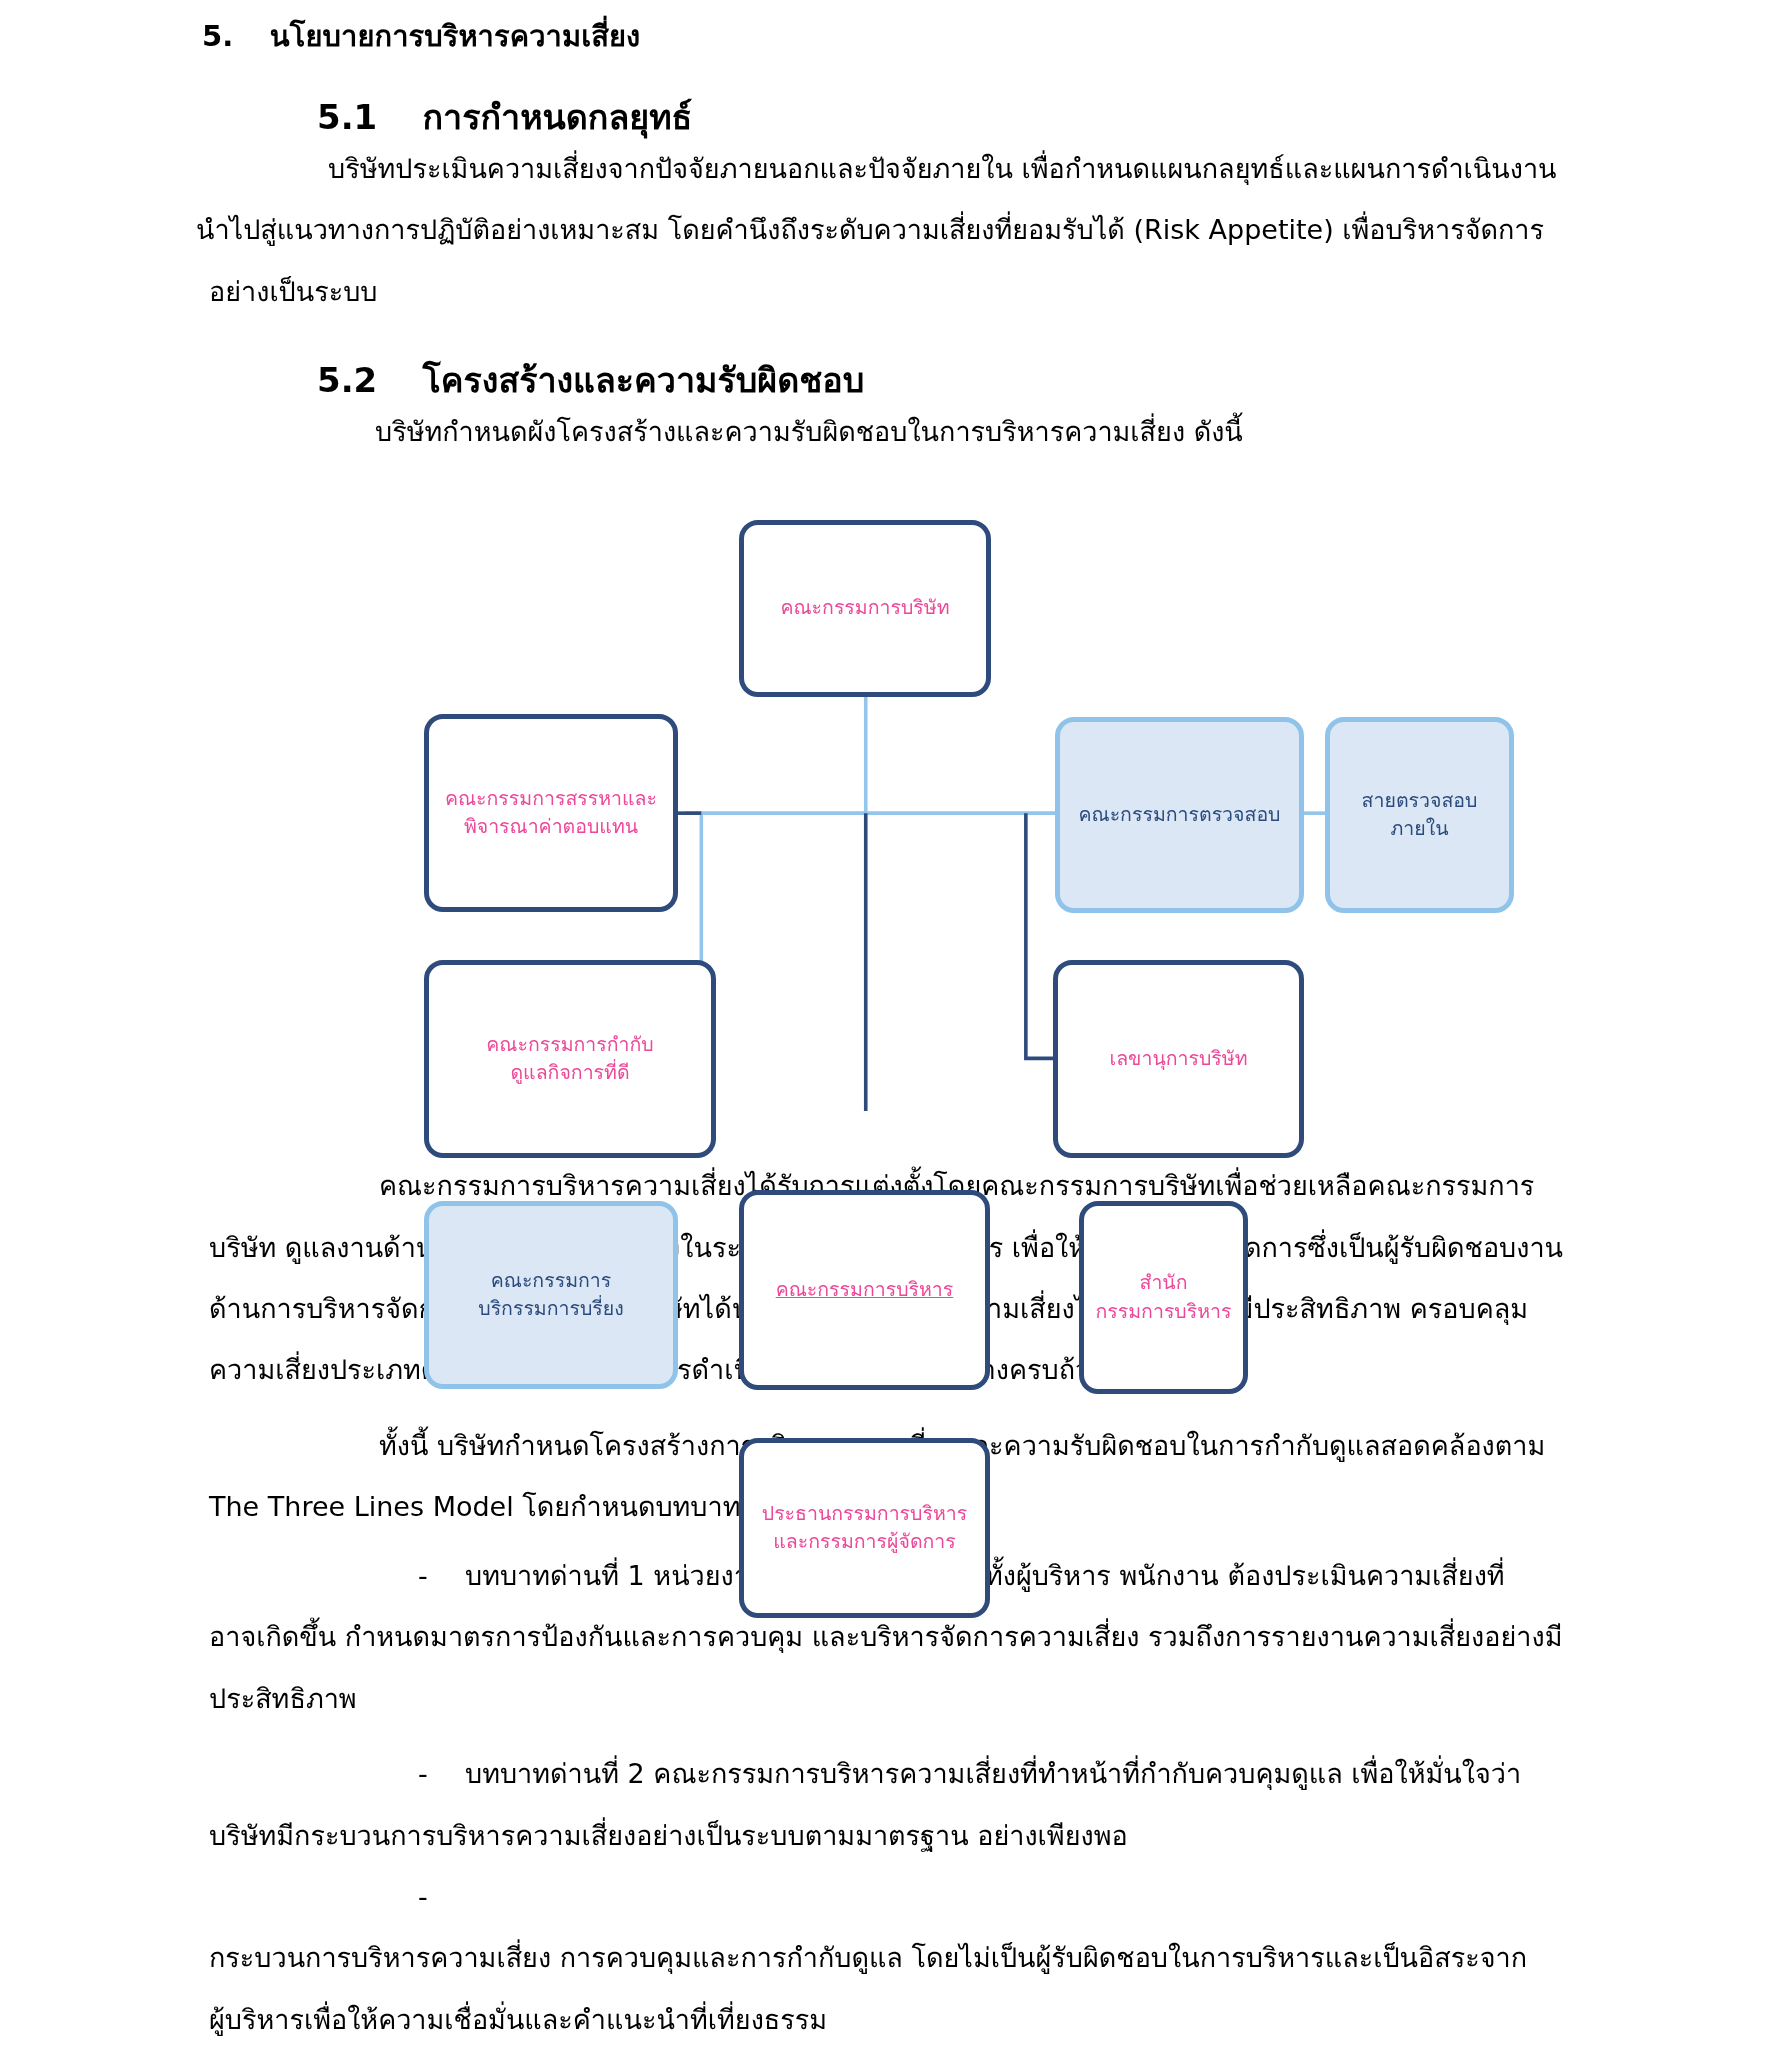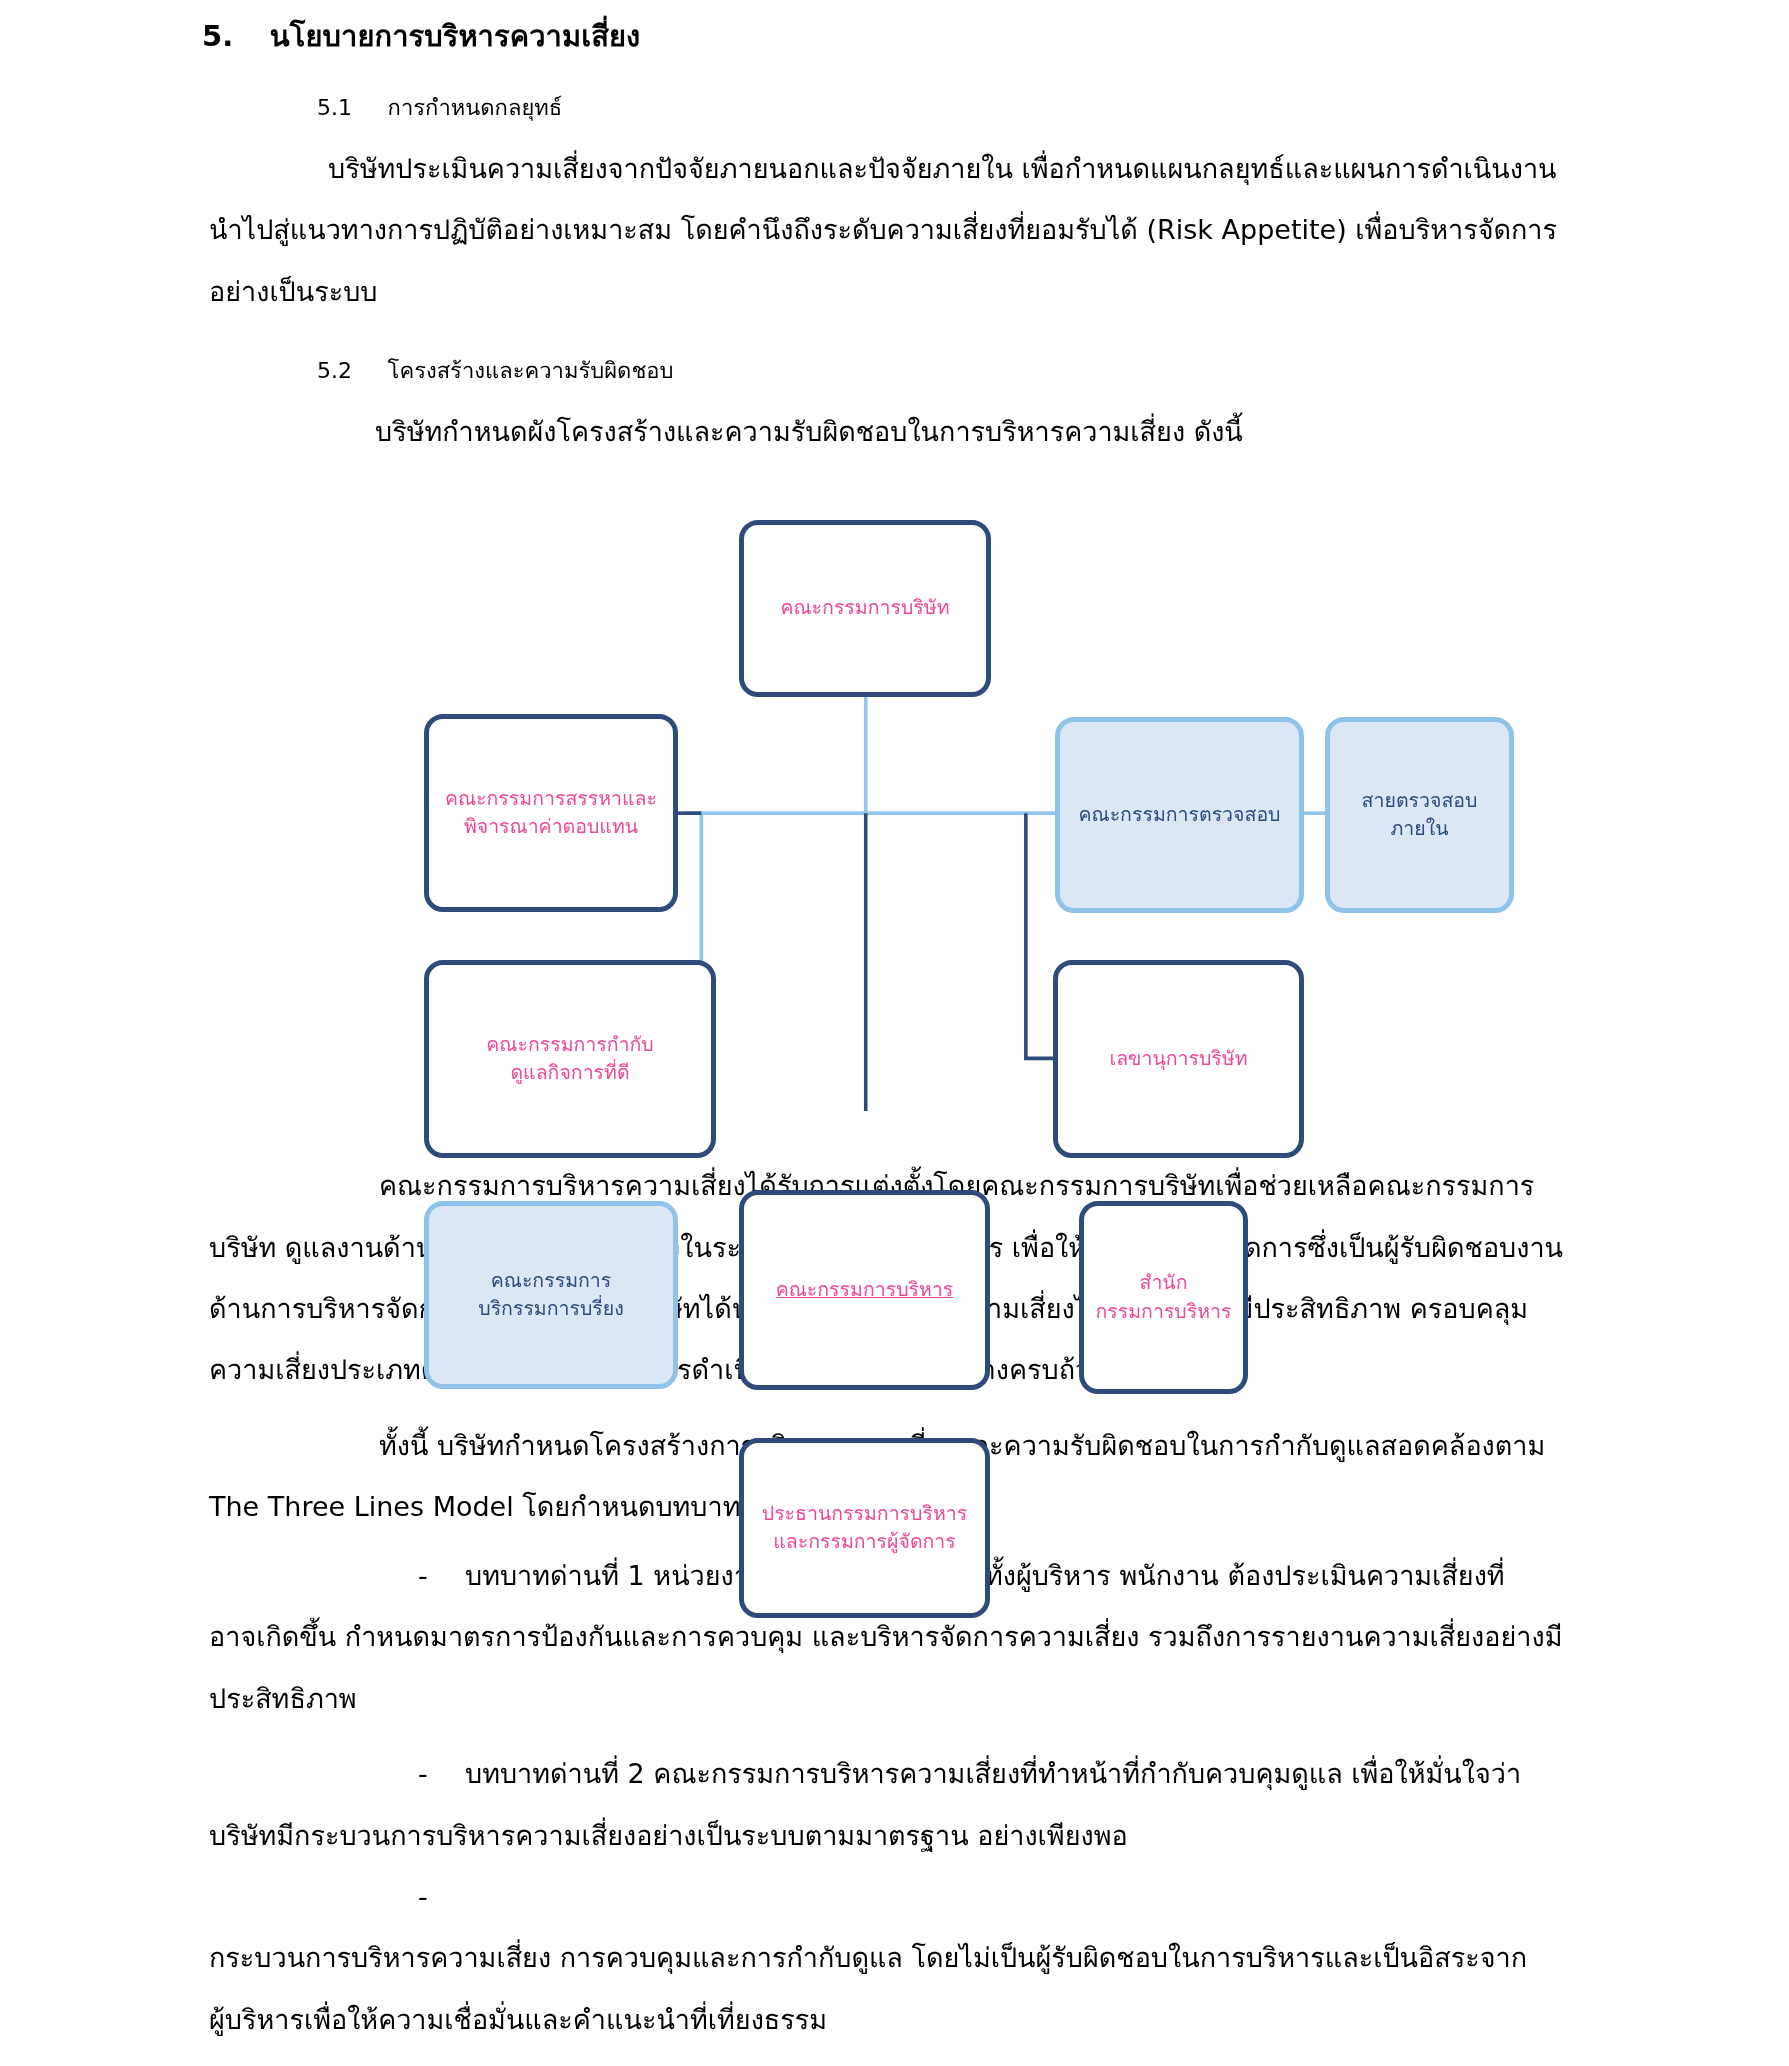--- a/index.html
+++ b/index.html
@@ -26,22 +26,22 @@
   
   .h1 {
     position: absolute;
     font-size: 29px;
     font-weight: bold;
     letter-spacing: 0.1px;
     white-space: nowrap;
   }
   .h2 {
     position: absolute;
-    font-size: 22px;
-    font-weight: normal;
+    font-size: 34px;
+    font-weight: bold;
     white-space: nowrap;
   }
   .num {
     display: inline-block;
   }
   .para-line {
     position: absolute;
     font-size: 27px;
     line-height: 1.0;
     white-space: nowrap;
@@ -98,21 +98,21 @@
     <span>นโยบายการบริหารความเสี่ยง</span>
   </div>
 
   <div class="h2" style="left:317px; top:90px;">
     <span class="num">5.1</span>
     <span style="display:inline-block;width:21.6px;"></span>
     <span>การกำหนดกลยุทธ์</span>
   </div>
 
   <div class="para-line" style="left:328px; top:155px;">บริษัทประเมินความเสี่ยงจากปัจจัยภายนอกและปัจจัยภายใน เพื่อกำหนดแผนกลยุทธ์และแผนการดำเนินงาน</div>
-  <div class="para-line" style="left:209px; top:216px;">นำไปสู่แนวทางการปฏิบัติอย่างเหมาะสม  โดยคำนึงถึงระดับความเสี่ยงที่ยอมรับได้ (Risk Appetite) เพื่อบริหารจัดการ</div>
+  <div class="para-line" style="left:196px; top:216px;">นำไปสู่แนวทางการปฏิบัติอย่างเหมาะสม  โดยคำนึงถึงระดับความเสี่ยงที่ยอมรับได้ (Risk Appetite) เพื่อบริหารจัดการ</div>
   <div class="para-line" style="left:209px; top:278px;">อย่างเป็นระบบ</div>
 
   <div class="h2" style="left:317px; top:353px;">
     <span class="num">5.2</span>
     <span style="display:inline-block;width:21.6px;"></span>
     <span>โครงสร้างและความรับผิดชอบ</span>
   </div>
 
   <div class="para-line" style="left:375px; top:418px;">บริษัทกำหนดผังโครงสร้างและความรับผิดชอบในการบริหารความเสี่ยง ดังนี้</div>
 

